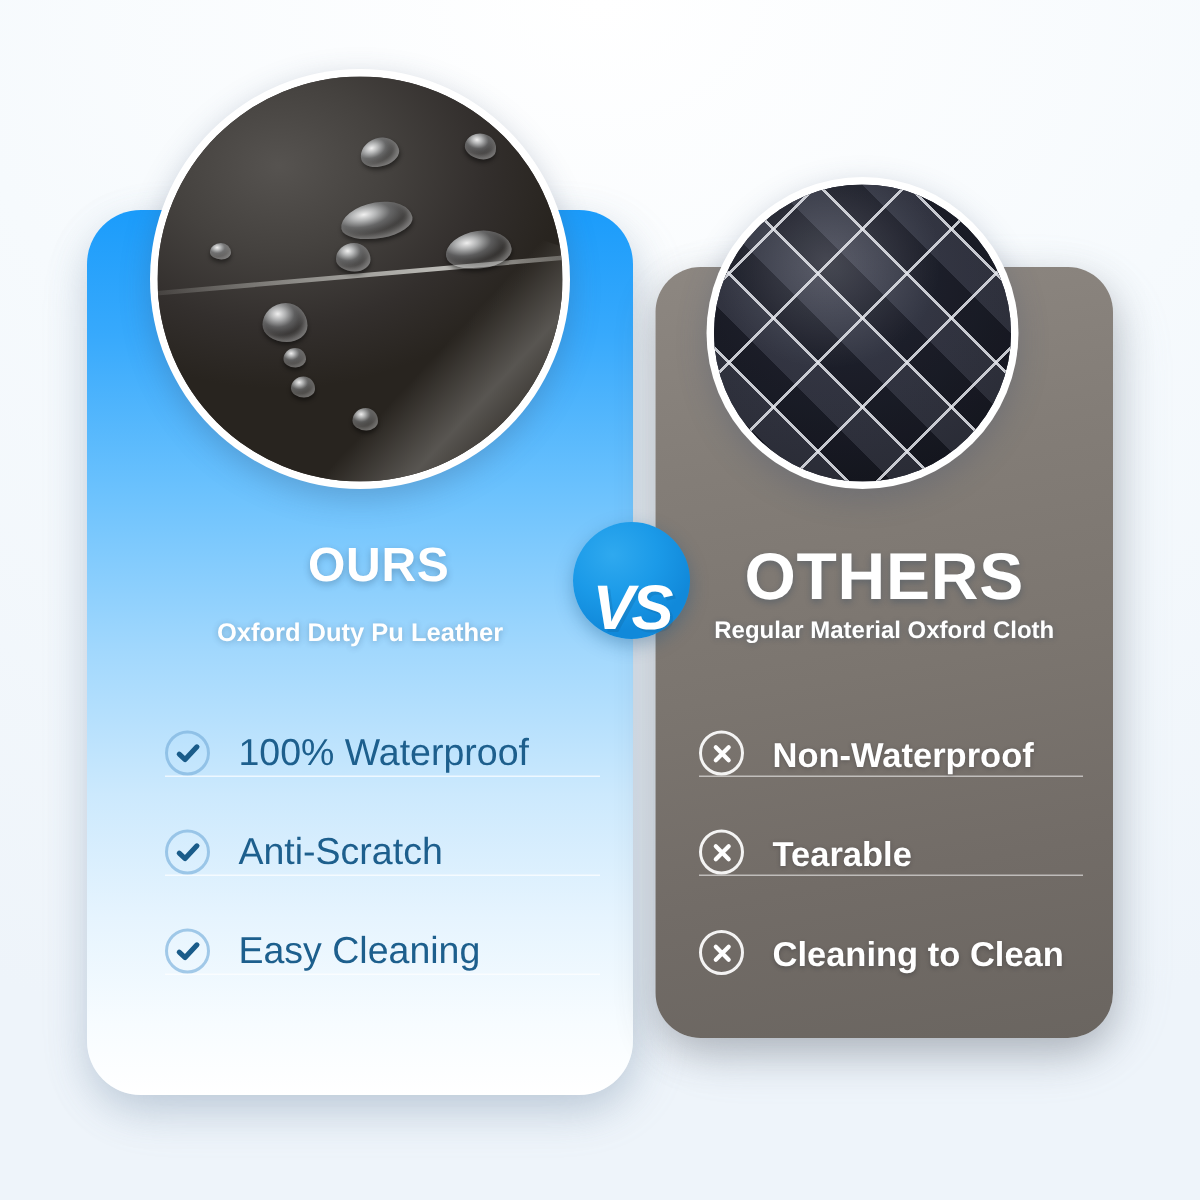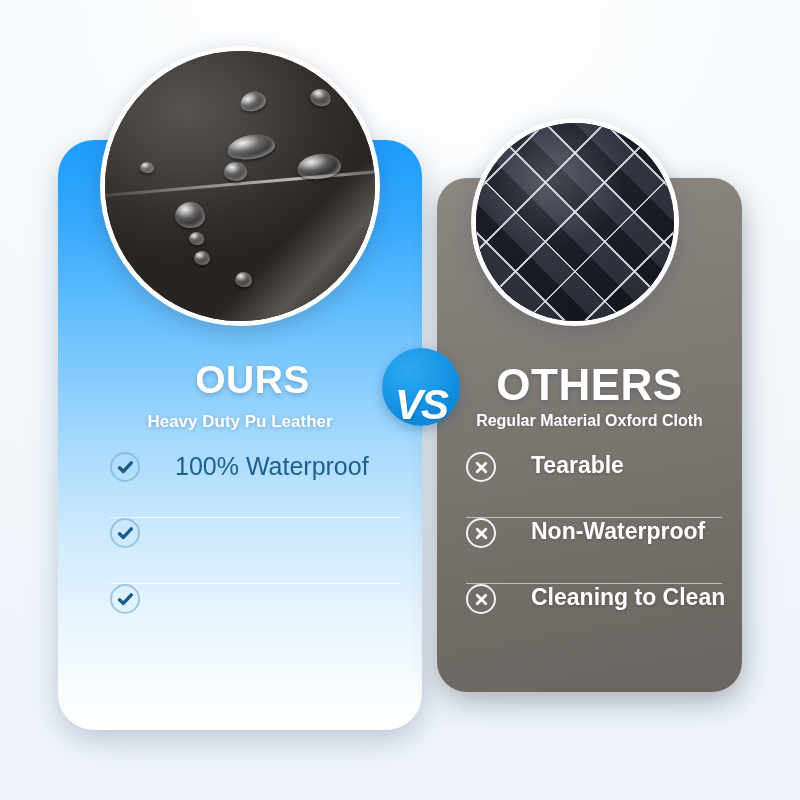--- a/index.html
+++ b/index.html
@@ -146,21 +146,21 @@
   
   .title {
     position: absolute;
     z-index: 5;
     color: #ffffff;
     font-weight: 700;
     text-align: center;
     letter-spacing: .5px;
     text-shadow: 0 2px 5px rgba(30,60,90,.30);
   }
-  #title-ours    { left: 58px;  top: 358px; width: 364px; font-size: 39px; padding-left: 25px; }
+  #title-ours    { left: 58px;  top: 358px; width: 364px; font-size: 32px; padding-left: 25px; }
   #title-others  { left: 437px; top: 360px; width: 305px; font-size: 44px; }
 
   .subtitle {
     position: absolute;
     z-index: 5;
     color: #ffffff;
     font-weight: 700;
     text-align: center;
     text-shadow: 0 1px 4px rgba(30,60,90,.30);
   }
@@ -188,22 +188,22 @@
     line-height: 1;
   }
 
   
   .list { position: absolute; z-index: 6; }
   #list-ours   { left: 110px; top: 452px; width: 290px; }
   #list-others { left: 466px; top: 452px; width: 256px; }
 
   .row {
     display: flex;
-    align-items: flex-start;
-    gap: 35px;
+    align-items: flex-end;
+    gap: 19px;
     height: 66px;
   }
   .row.divided { border-bottom: 1px solid rgba(255,255,255,.55); }
   #list-ours .row.divided { border-bottom: 1px solid rgba(255,255,255,.70); }
   #list-others .row.divided { border-bottom: 1px solid rgba(255,255,255,.55); }
 
   .mark {
     flex: 0 0 auto;
     width: 30px; height: 30px;
     border-radius: 50%;
@@ -255,21 +255,21 @@
     </div>
   </div>
 
   <div class="photo" id="photo-others">
     <div class="inner">
       <div class="quilt"></div>
     </div>
   </div>
 
   <div class="title" id="title-ours">OURS</div>
-  <div class="subtitle" id="sub-ours">Heavy Duty Pu Leather</div>
+  <div class="subtitle" id="sub-ours">Oxford Duty Pu Leather</div>
 
   <div class="title" id="title-others">OTHERS</div>
   <div class="subtitle" id="sub-others">Regular Material Oxford Cloth</div>
 
   <div id="vs-badge">
     <span id="vs-text">VS</span>
   </div>
 
   <div class="list" id="list-ours">
 
@@ -281,51 +281,53 @@
       </span>
       <span class="label">100% Waterproof</span>
     </div>
 
     <div class="row divided">
       <span class="mark check">
         <svg width="17" height="17" viewBox="0 0 17 17" aria-hidden="true">
           <path d="M2.5 8.8 L6.4 12.4 L14.3 3.9" fill="none" stroke="#1a5c8a" stroke-width="3.4" stroke-linecap="round" stroke-linejoin="round"></path>
         </svg>
       </span>
+      <span class="label">Anti-Scratch</span>
     </div>
 
     <div class="row divided">
       <span class="mark check">
         <svg width="17" height="17" viewBox="0 0 17 17" aria-hidden="true">
           <path d="M2.5 8.8 L6.4 12.4 L14.3 3.9" fill="none" stroke="#1a5c8a" stroke-width="3.4" stroke-linecap="round" stroke-linejoin="round"></path>
         </svg>
       </span>
+      <span class="label">Easy Cleaning</span>
     </div>
 
 
   </div>
 
   <div class="list" id="list-others">
 
     <div class="row divided">
       <span class="mark cross">
         <svg width="15" height="15" viewBox="0 0 15 15" aria-hidden="true">
           <path d="M3.2 3.2 L11.8 11.8 M11.8 3.2 L3.2 11.8" fill="none" stroke="#ffffff" stroke-width="2.8" stroke-linecap="round"></path>
         </svg>
       </span>
-      <span class="label">Tearable</span>
+      <span class="label">Non-Waterproof</span>
     </div>
 
     <div class="row divided">
       <span class="mark cross">
         <svg width="15" height="15" viewBox="0 0 15 15" aria-hidden="true">
           <path d="M3.2 3.2 L11.8 11.8 M11.8 3.2 L3.2 11.8" fill="none" stroke="#ffffff" stroke-width="2.8" stroke-linecap="round"></path>
         </svg>
       </span>
-      <span class="label">Non-Waterproof</span>
+      <span class="label">Tearable</span>
     </div>
 
     <div class="row">
       <span class="mark cross">
         <svg width="15" height="15" viewBox="0 0 15 15" aria-hidden="true">
           <path d="M3.2 3.2 L11.8 11.8 M11.8 3.2 L3.2 11.8" fill="none" stroke="#ffffff" stroke-width="2.8" stroke-linecap="round"></path>
         </svg>
       </span>
       <span class="label">Cleaning to Clean</span>
     </div>

